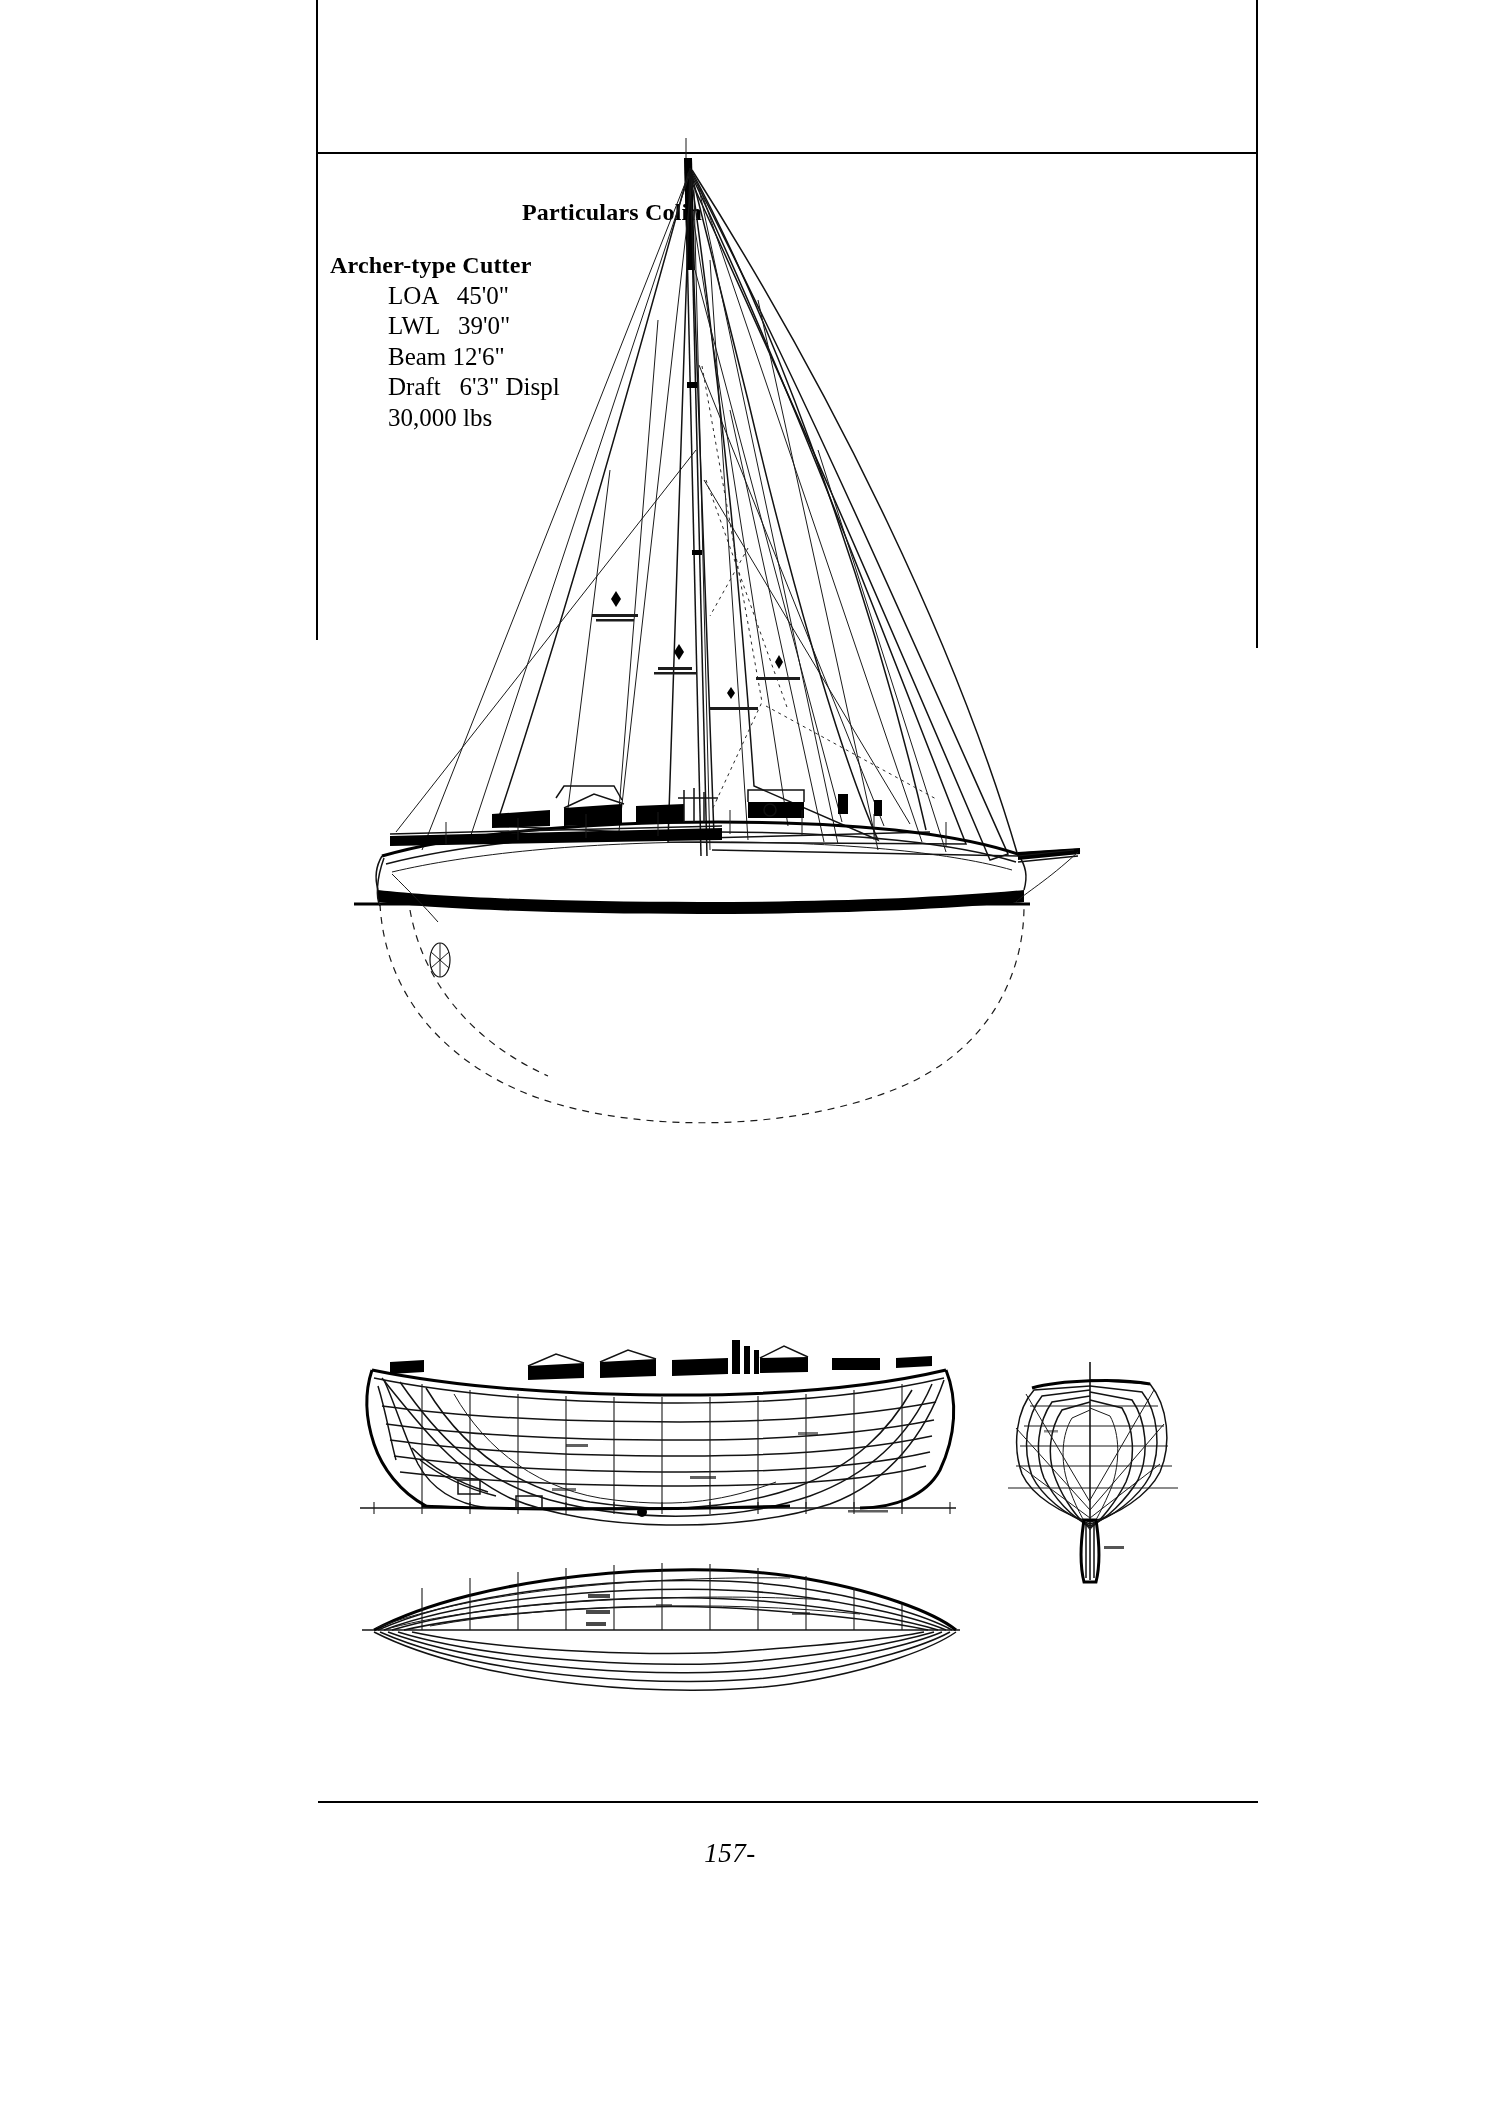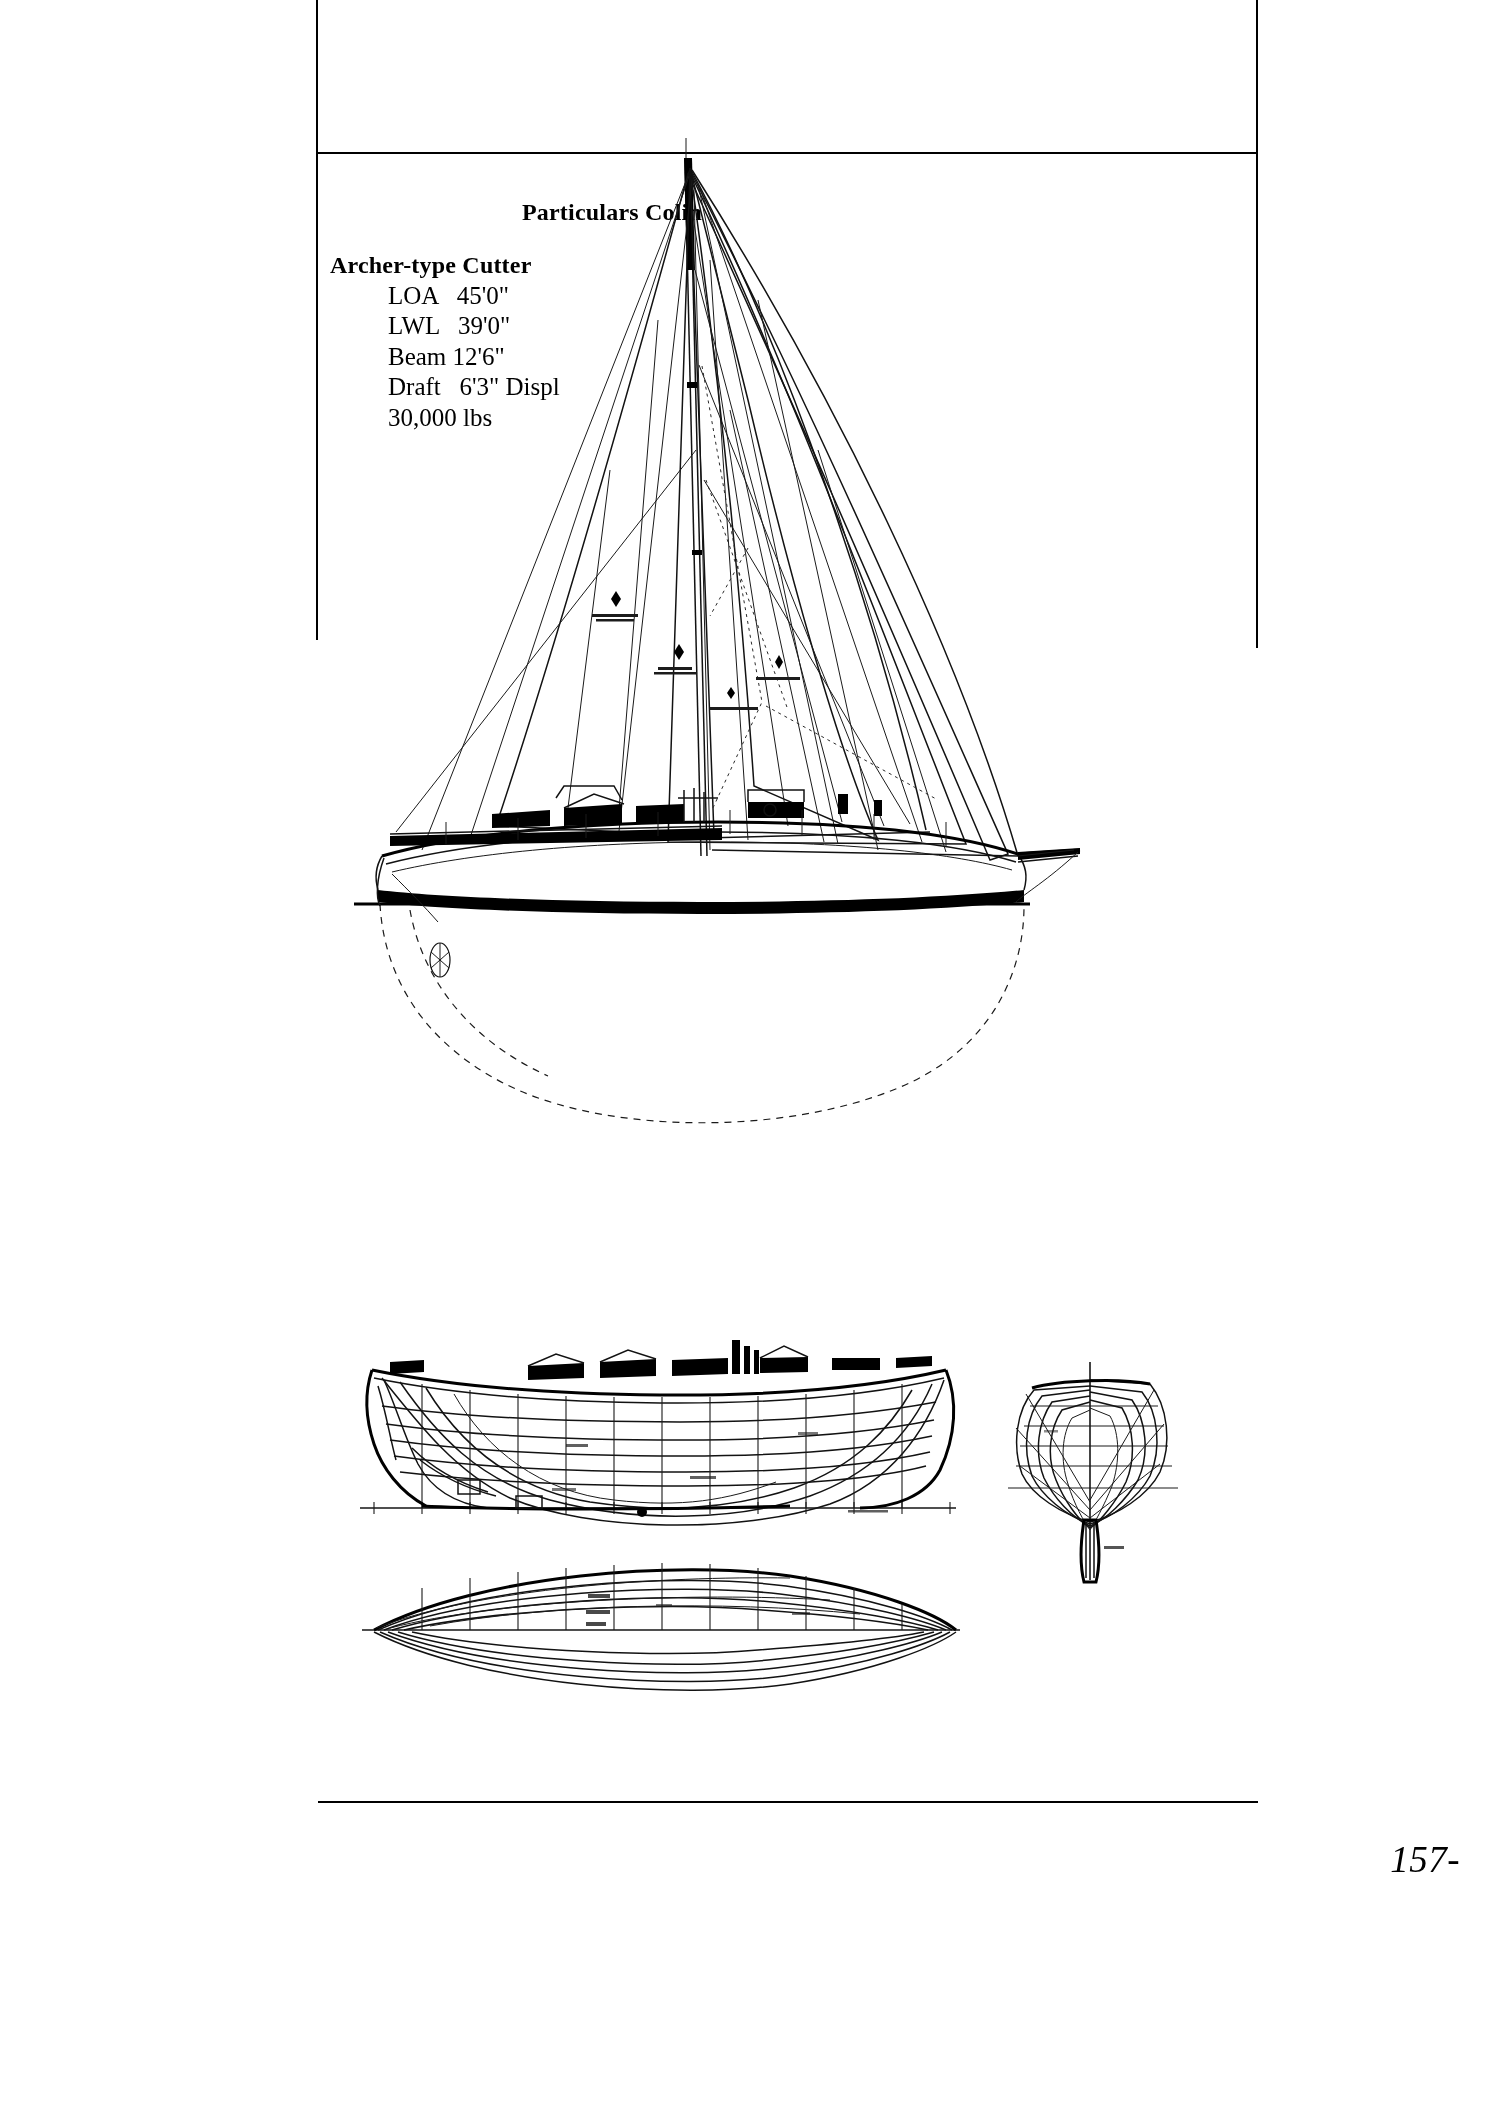--- a/index.html
+++ b/index.html
@@ -75,23 +75,23 @@
   .grid { fill: none; stroke: #1b1b1b; stroke-width: 1.1; }
   .grid-f { fill: none; stroke: #151515; stroke-width: 1.6; }
   .smudge { fill: #1c1c1c; }
 
   
   #page-number {
     position: absolute;
     left: 0;
     top: 1838px;
     width: 1460px;
-    text-align: right;
+    text-align: center;
     font-style: italic;
-    font-size: 37px;
+    font-size: 27px;
     letter-spacing: 0.5px;
   }
 </style>
 </head>
 <body>
 
 <div id="page">
 
   <div class="rule-h" id="rule-top"></div>
   <div class="rule-v" id="border-left"></div>

